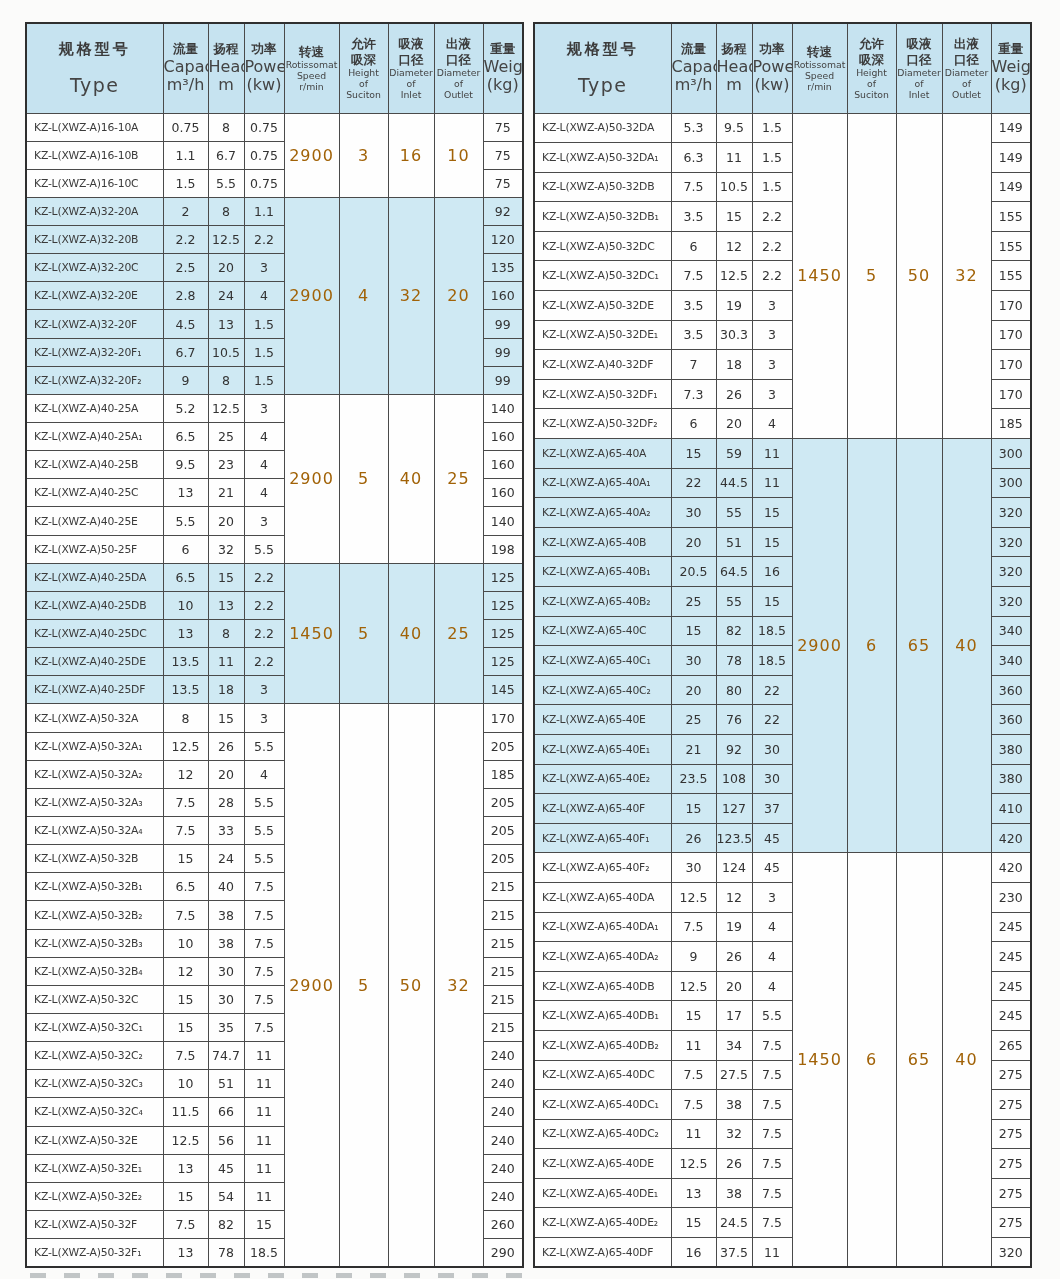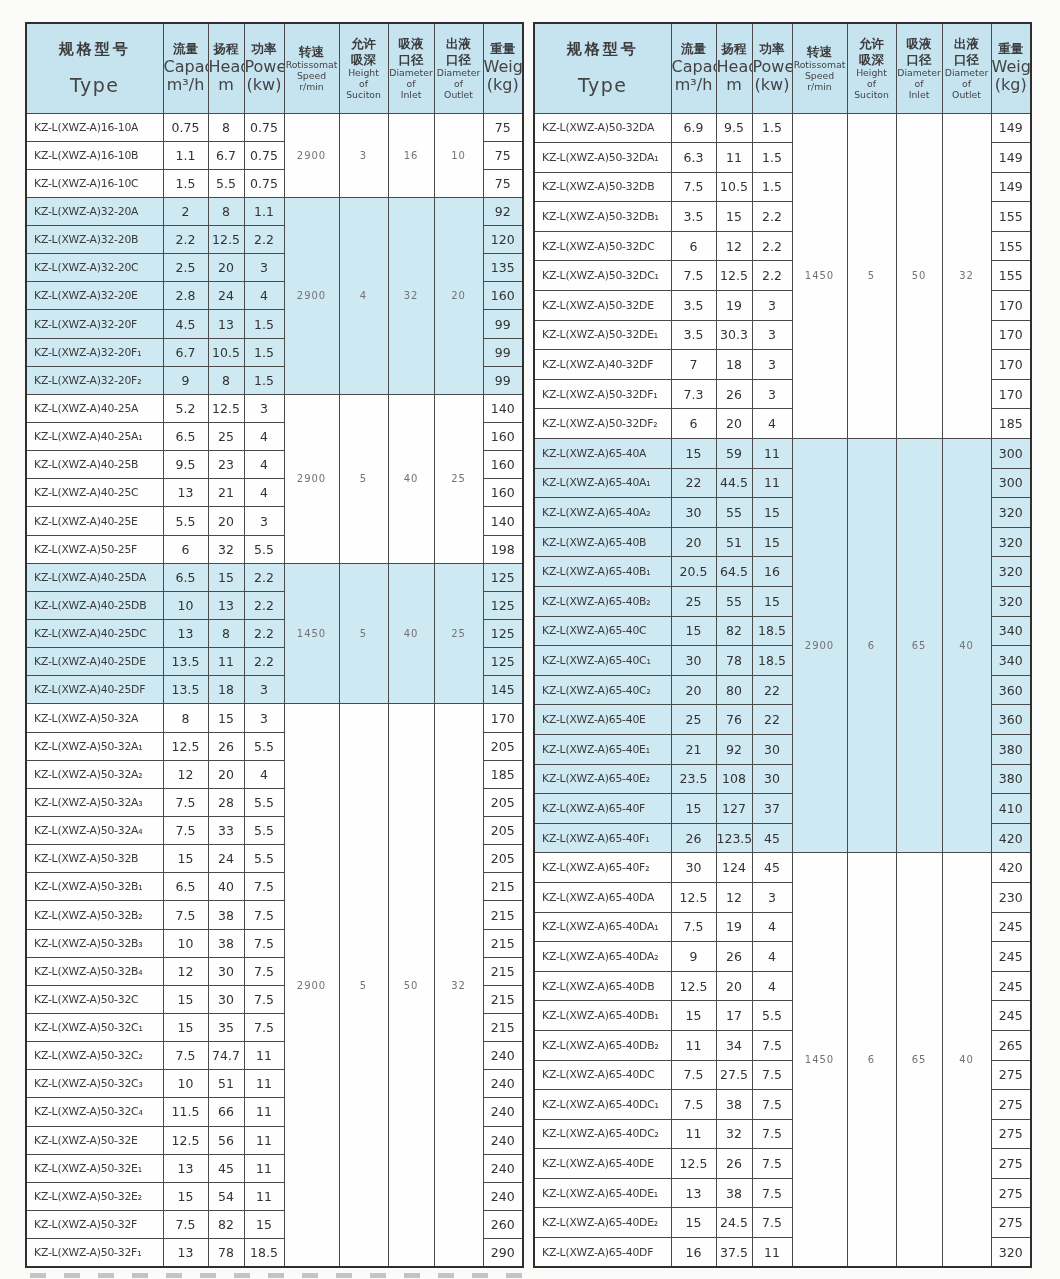--- a/index.html
+++ b/index.html
@@ -34,21 +34,21 @@
   .h-en{font-size:16px;color:#444;line-height:1.18;}
   th.h-type .h-cjk{font-size:15px;letter-spacing:3px;margin-bottom:14px;}
   th.h-type .h-en{font-size:19px;letter-spacing:1.5px;}
   th.h-speed .h-en,th.h-suction .h-en,th.h-inlet .h-en,th.h-outlet .h-en{font-size:9.3px;}
   td{font-size:12.5px;color:#333;}
   td.type-cell{
     text-align:left;padding-left:7px;
     font-size:10.8px;letter-spacing:-0.2px;white-space:nowrap;
     color:#3a3a3a;
   }
-  td.merged{font-size:10px;letter-spacing:1px;color:#737373;text-align:center;}
+  td.merged{font-size:16px;letter-spacing:1px;color:#a16207;text-align:center;}
   .remnant{
     position:absolute;left:30px;bottom:1px;width:505px;height:5px;
     opacity:.45;filter:blur(.6px);
     background:repeating-linear-gradient(90deg,#7d8488 0 16px,transparent 16px 34px);
   }
 </style>
 </head>
 <body>
 
 <div class="sheet">
@@ -492,21 +492,21 @@
           <th class="h-weight">
             <div class="h-cjk">重量</div>
             <div class="h-en">Weight</div>
             <div class="h-en">(kg)</div>
           </th>
         </tr>
       </thead>
       <tbody>
         <tr>
           <td class="c-white type-cell">KZ-L(XWZ-A)50-32DA</td>
-          <td class="c-white">6.9</td>
+          <td class="c-white">5.3</td>
           <td class="c-white">9.5</td>
           <td class="c-white">1.5</td>
           <td class="c-white merged" rowspan="11">1450</td>
           <td class="c-white merged" rowspan="11">5</td>
           <td class="c-white merged" rowspan="11">50</td>
           <td class="c-white merged" rowspan="11">32</td>
           <td class="c-white">149</td>
         </tr>
         <tr>
           <td class="c-white type-cell">KZ-L(XWZ-A)50-32DA₁</td>

